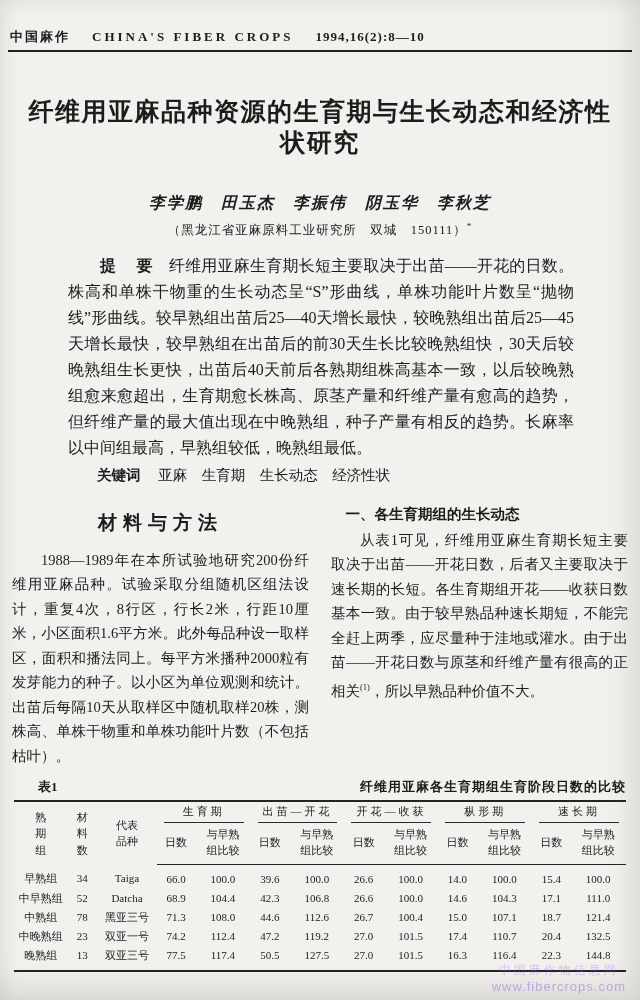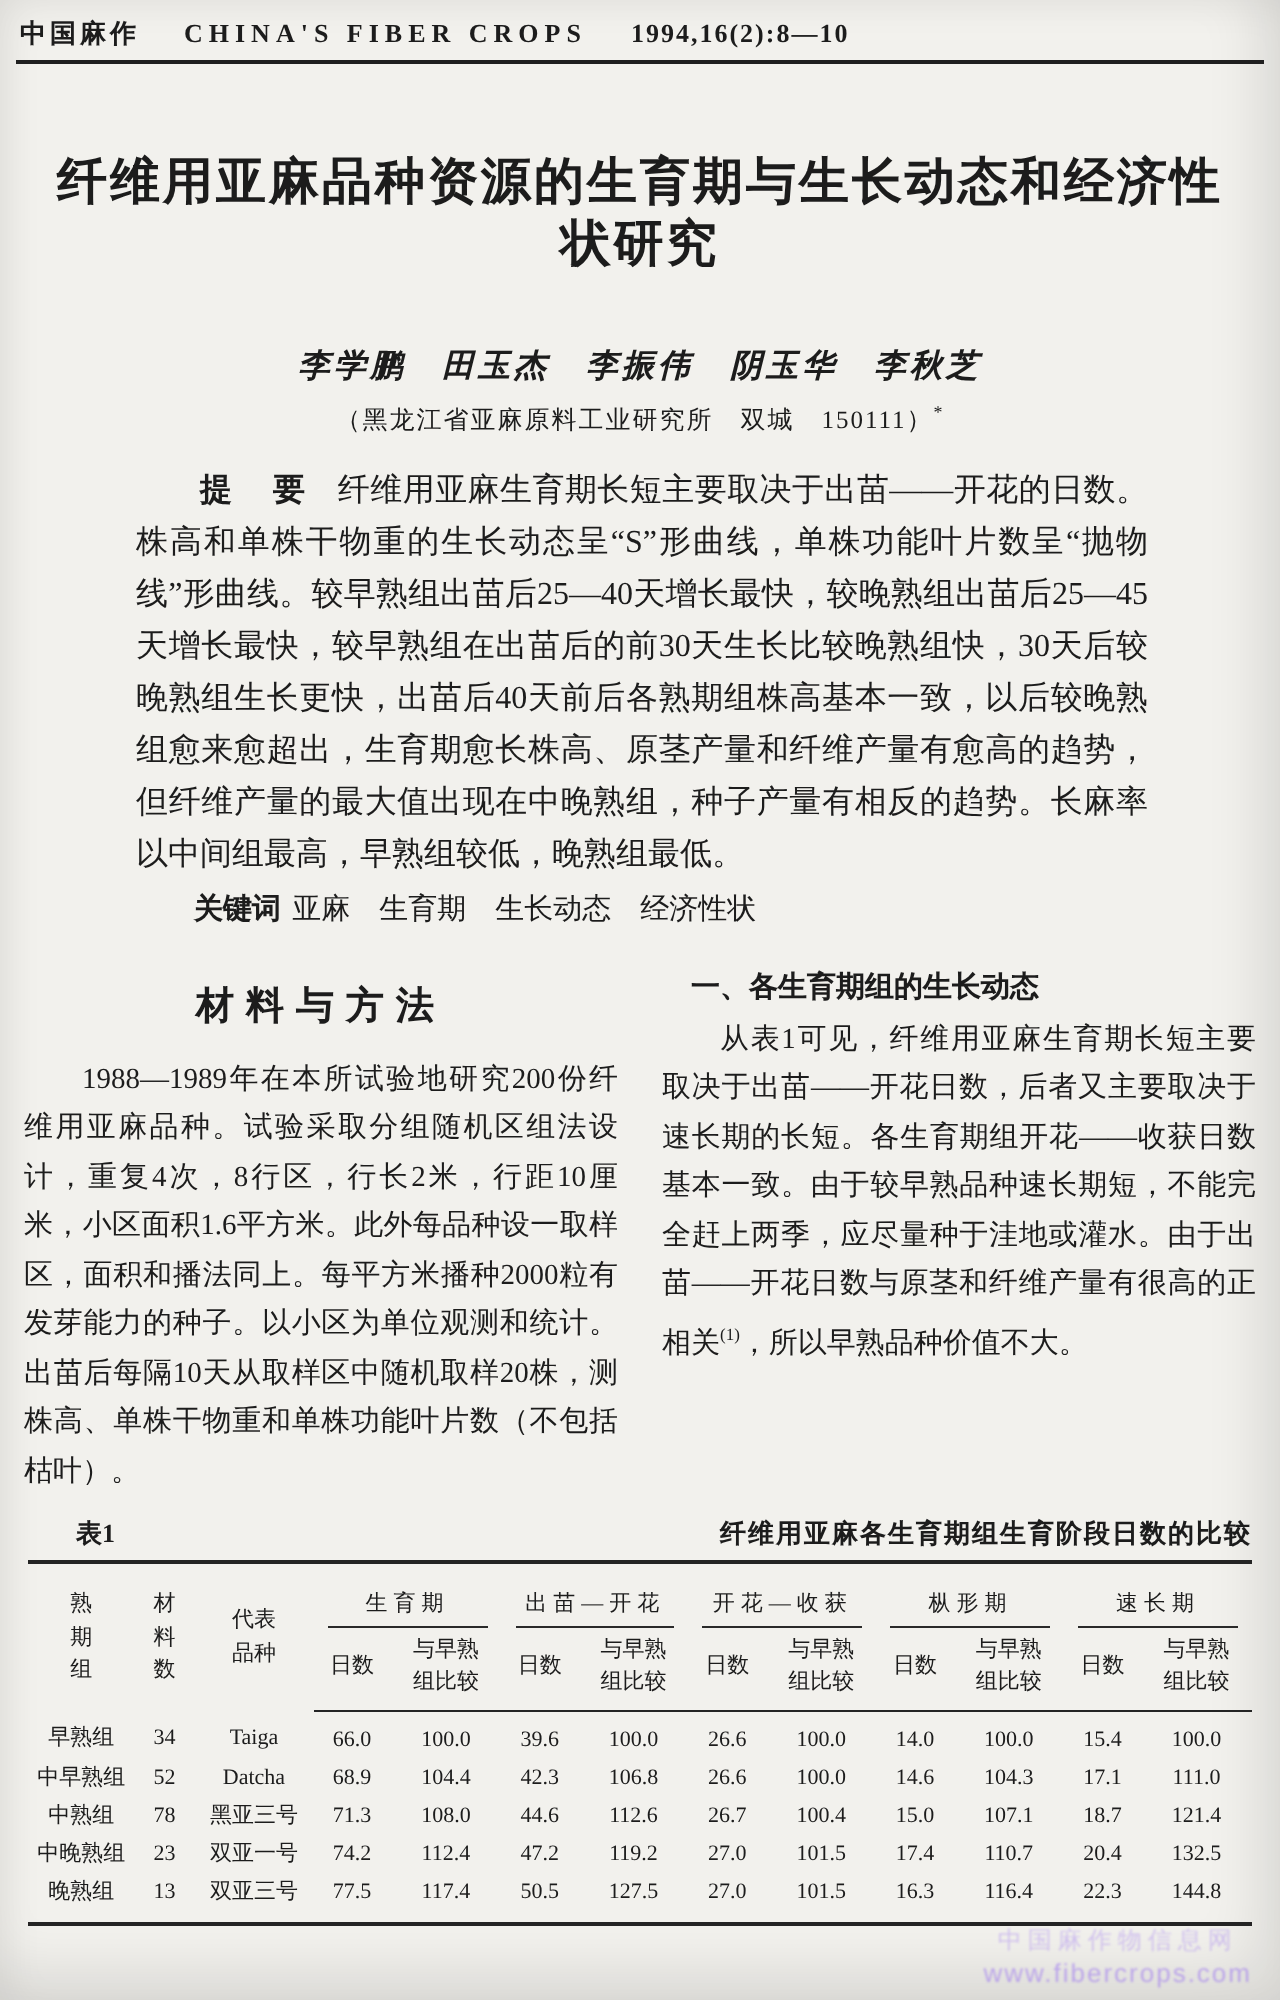--- a/index.html
+++ b/index.html
@@ -7,21 +7,21 @@
   .page{
     position:relative;width:640px;height:1000px;box-sizing:border-box;
     background:#f2f1ed;
     box-shadow:inset -10px -14px 28px rgba(0,0,0,.10), inset 6px 4px 18px rgba(0,0,0,.05);
     font-family:"Liberation Serif","DejaVu Serif",serif;
     color:#1c1c1c;
   }
   
   .jheader{
     display:flex;align-items:baseline;gap:22px;
-    margin:0 8px;padding:8px 6px 4px 2px;
+    margin:0 8px;padding:28px 6px 4px 2px;
     border-bottom:2px solid #1f1f1f;
     font-size:13px;white-space:nowrap;
   }
   .jcn{font-weight:bold;letter-spacing:2px;}
   .jen{letter-spacing:3px;font-weight:bold;}
   .jissue{letter-spacing:1px;font-weight:bold;}
   
   .ptitle{
     margin:44px 18px 0;text-align:center;
     font-size:25px;font-weight:bold;letter-spacing:1.5px;line-height:1.25;
@@ -34,21 +34,21 @@
   .affil sup{font-size:9px;}
   
   .abstract{
     margin:14px 66px 0 68px;text-align:justify;
     font-size:16px;line-height:26px;text-indent:2em;
   }
   .abstract .lab{font-weight:bold;letter-spacing:2px;margin-right:10px;}
   .kwline{
     margin:1px 66px 0 68px;font-size:14.5px;line-height:26px;text-indent:2em;
   }
-  .kwline .lab{font-weight:bold;margin-right:2px;}
+  .kwline .lab{font-weight:bold;margin-right:14px;}
   
   .cols{display:flex;gap:22px;margin:14px 12px 0;}
   .col{flex:1;min-width:0;}
   .sechead{
     text-align:center;font-size:19px;font-weight:bold;letter-spacing:6px;
     margin:8px 0 12px;
   }
   .body-par{
     font-size:14.5px;line-height:24.5px;text-align:justify;text-indent:2em;margin:0;
   }
@@ -66,21 +66,21 @@
     width:612px;margin:2px 14px 0;border-collapse:collapse;table-layout:fixed;
     font-size:11px;line-height:1.25;
     border-top:2.5px solid #242424;border-bottom:2.5px solid #242424;
   }
   table.t1 th,table.t1 td{padding:0;text-align:center;font-weight:normal;vertical-align:middle;}
   thead tr.sub th{border-bottom:1.5px solid #242424;padding-bottom:5px;}
   th .stack{display:inline-block;width:13px;word-break:break-all;line-height:1.5;}
   th .stack2{display:inline-block;width:26px;word-break:break-all;line-height:1.5;}
   th.grp{padding-top:4px;}
   th.grp .gline{
-    display:block;margin:0 7px;padding:14px 0 3px;
+    display:block;margin:0 7px;padding:3px 0 3px;
     border-bottom:1.2px solid #2a2a2a;letter-spacing:3px;white-space:nowrap;
   }
   tr.sub th.dd{padding-top:3px;}
   th .vs{display:inline-block;width:42px;word-break:break-all;line-height:1.5;}
   tbody td{height:19px;}
   tbody tr:first-child td{padding-top:5px;}
   tbody tr:last-child td{padding-bottom:5px;}
   
   .cont{display:flex;gap:22px;margin:12px 12px 0;}
   .cont .col p{margin:0;}

